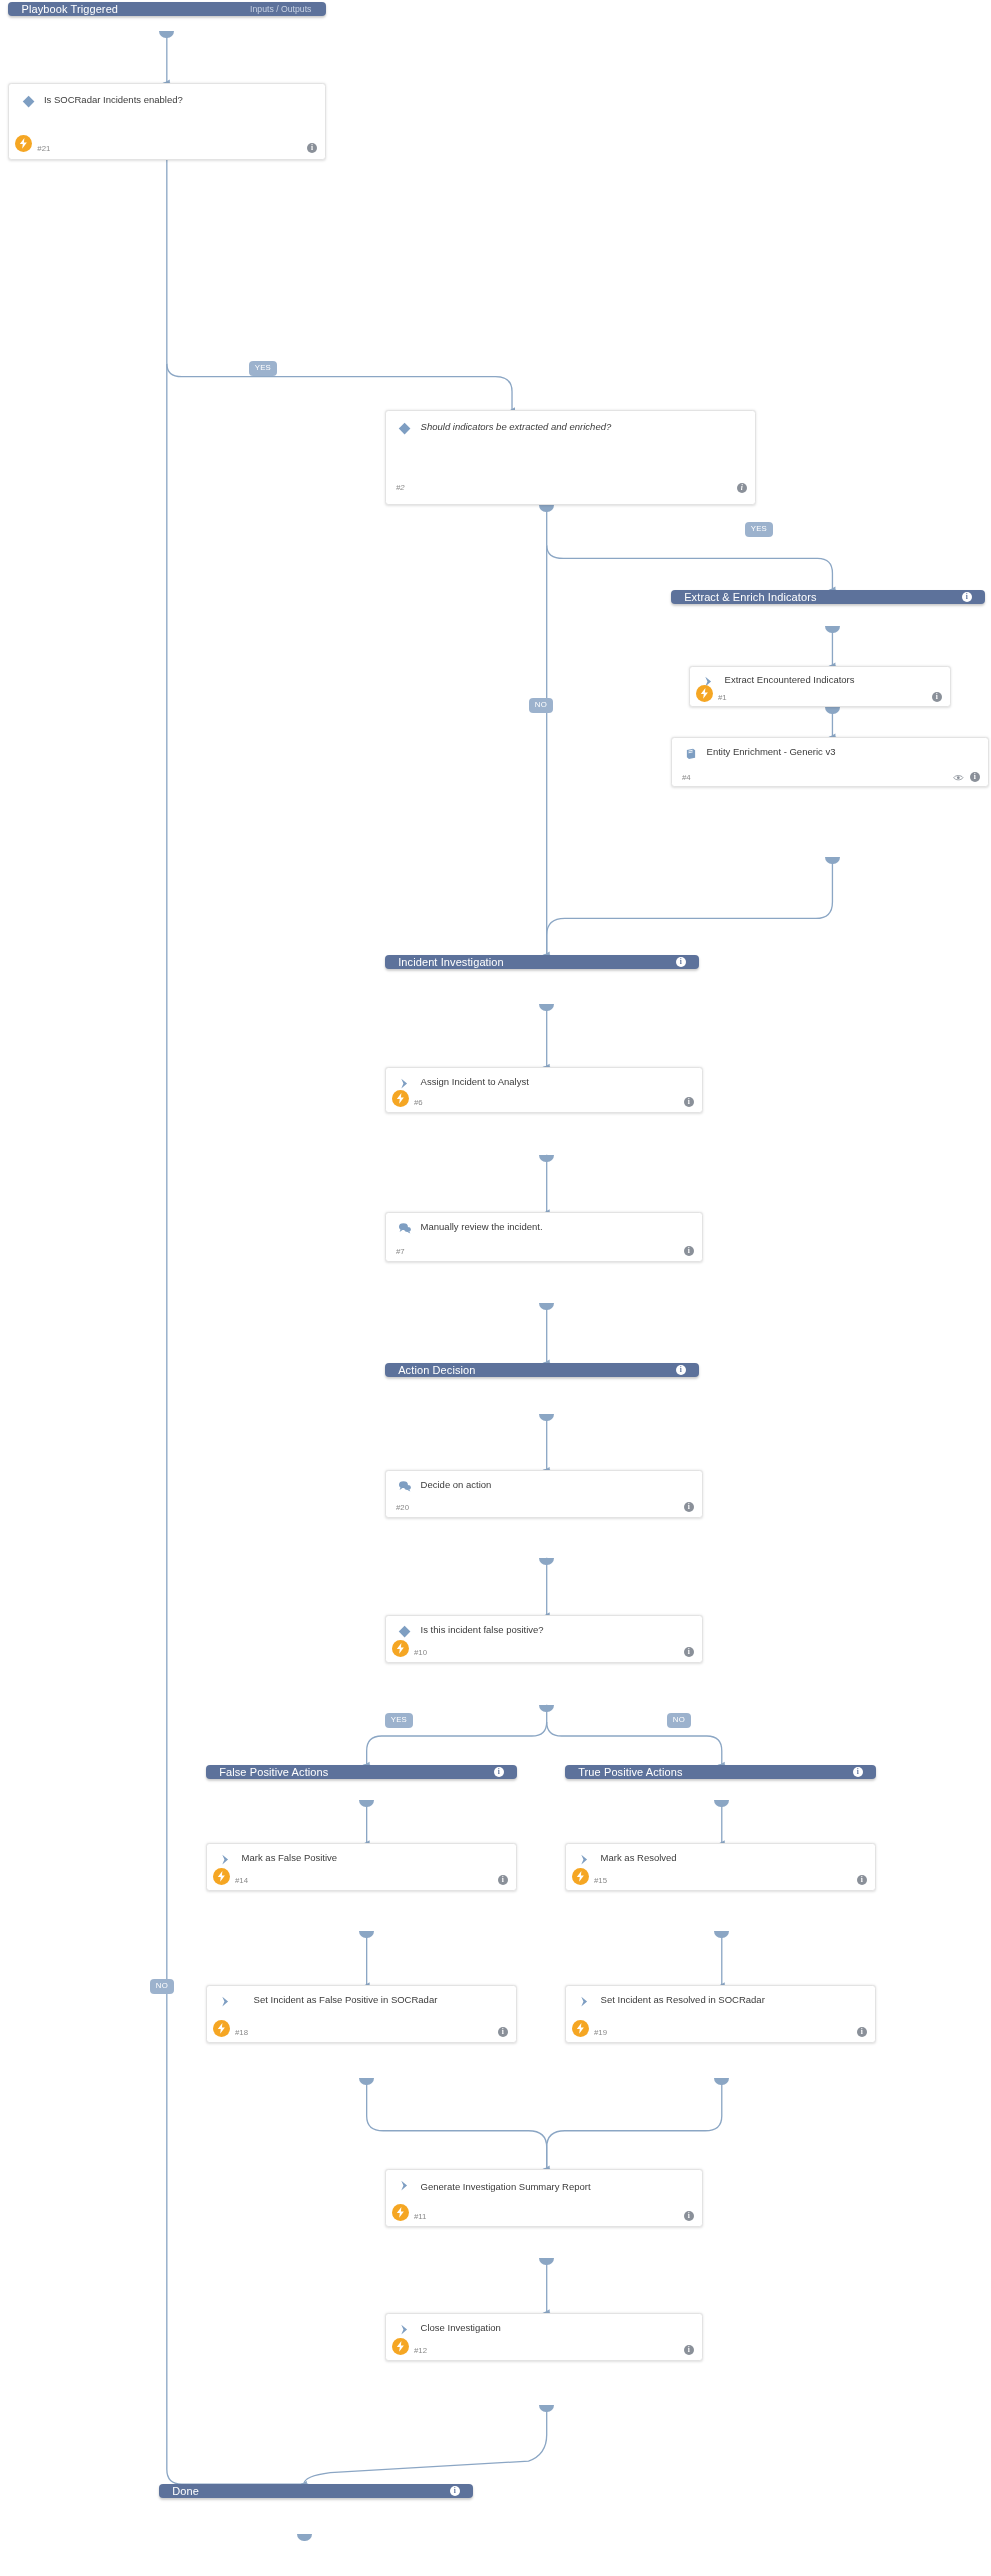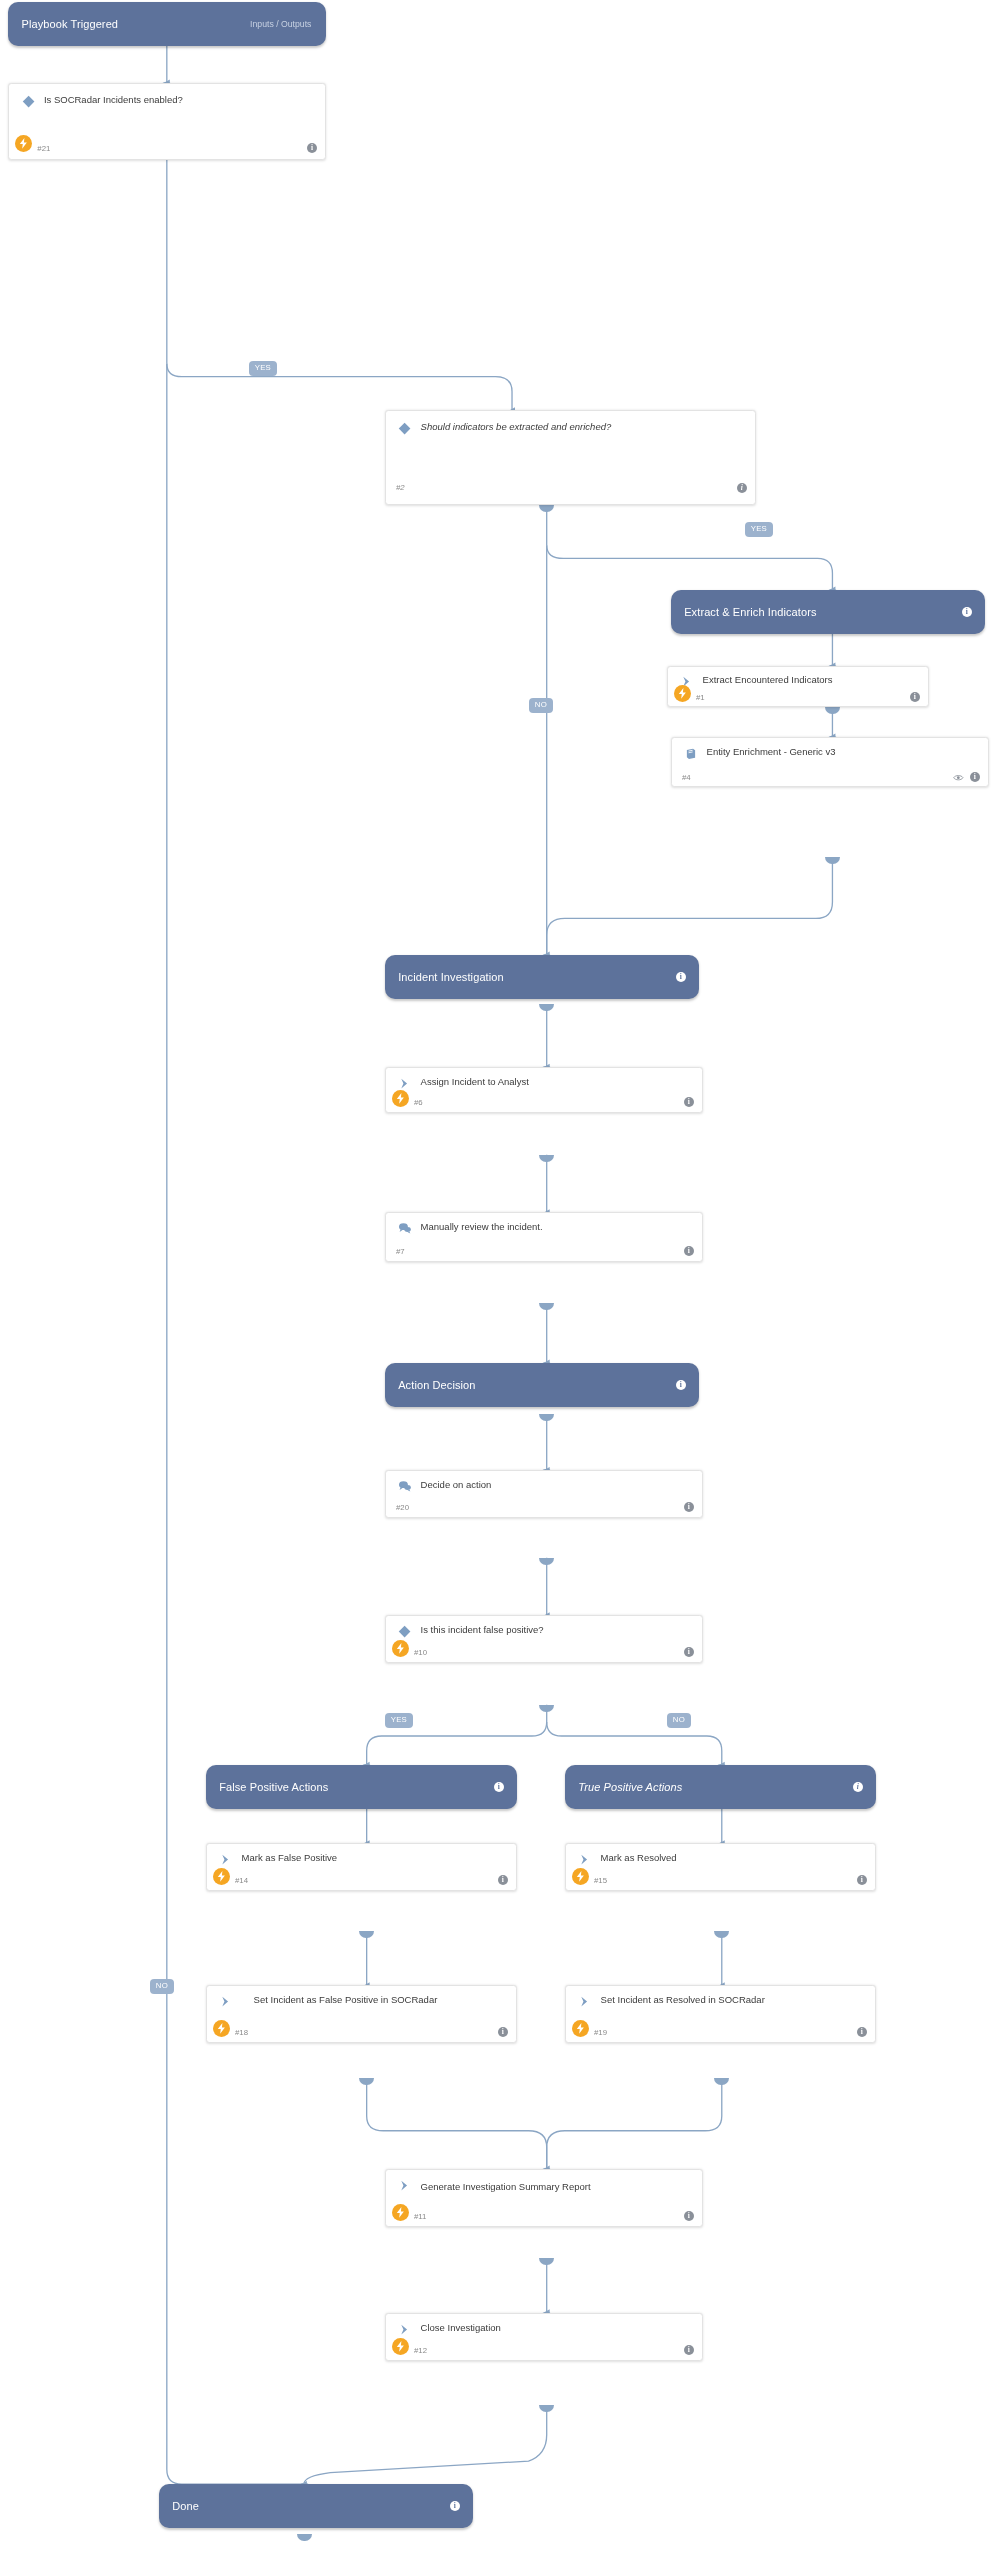--- a/index.html
+++ b/index.html
@@ -20,26 +20,26 @@
     position: absolute;
     left: 0; top: 0;
     width: 991px; height: 2576px;
     pointer-events: none;
   }
 
   
   .pill {
     position: absolute;
     background: #5d729b;
-    border-radius: 10px;
+    border-radius: 4px;
     box-shadow: 0 1.7px 2.5px rgba(0,0,0,0.22);
     display: flex;
     align-items: center;
     padding: 0 13.2px;
-    height: 44px;
+    height: 14px;
     color: #ffffff;
     z-index: 5;
   }
   .pill .pill-title {
     font-size: 11px;
     color: #ffffff;
     white-space: nowrap;
     letter-spacing: 0.1px;
   }
   .pill .pill-sub {
@@ -289,21 +289,21 @@
   <div class="pill" style="left:385px; top:1363px; width:314px;">
     <span class="pill-title">Action Decision</span>
     <span class="info-i">i</span>
   </div>
 
   <div class="pill" style="left:206px; top:1765px; width:311px;">
     <span class="pill-title">False Positive Actions</span>
     <span class="info-i">i</span>
   </div>
 
-  <div class="pill" style="left:565px; top:1765px; width:311px;font-style:italic;">
+  <div class="pill" style="left:565px; top:1765px; width:311px;">
     <span class="pill-title">True Positive Actions</span>
     <span class="info-i">i</span>
   </div>
 
   <div class="pill" style="left:159px; top:2484px; width:314px;">
     <span class="pill-title">Done</span>
     <span class="info-i">i</span>
   </div>
 
   <div class="card" style="left:8.3px; top:83px; width:318px; height:77px;">
@@ -338,21 +338,21 @@
       <span class="card-title" style="max-width:202px;">Should indicators be extracted and enriched?</span>
     </div>
     <div class="card-foot" style="height:33px;">
       <span class="card-num" style="margin-left:0;">#2</span>
       <span class="card-foot-right">
         <span class="info-i">i</span>
       </span>
     </div>
   </div>
 
-  <div class="card" style="left:667px; top:666px; width:262px; height:41px;">
+  <div class="card" style="left:689px; top:666px; width:262px; height:41px;">
     <div class="card-head" style="padding-top:6.6px;">
       <span class="card-ico">
         <svg width="13.2" height="13.2" viewBox="0 0 16 16">
             <path d="M4,2 L11,8 L4,14 L6.6,8 Z" fill="#7e9ec2"></path>
           </svg>
       </span>
       <span class="card-title">Extract Encountered Indicators</span>
     </div>
     <div class="bolt" style="bottom:4.1px;">
       <svg width="9" height="10.7" viewBox="0 0 11 13">

